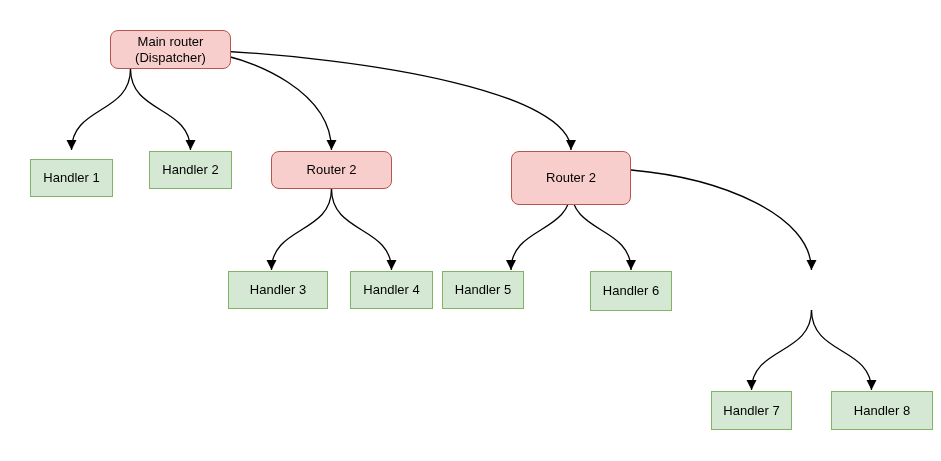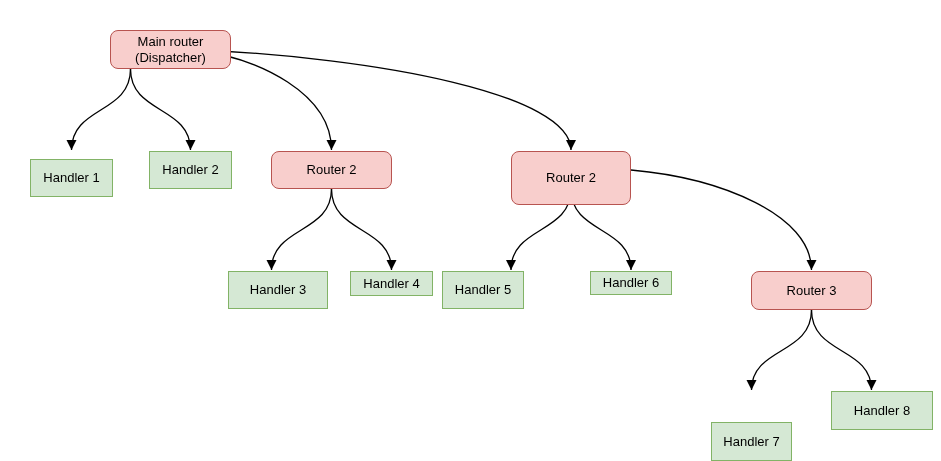--- a/index.html
+++ b/index.html
@@ -76,19 +76,18 @@
       </g>
   </svg>
 
   <div class="node router" style="left: 70px; top: 30px; width: 121px; height: 39px; color: rgb(0, 0, 0); margin-left: 40px;">Main router
 (Dispatcher)</div>
   <div class="node handler" style="left: 30px; top: 159px; width: 83px; height: 38px; color: rgb(0, 0, 0);">Handler 1</div>
   <div class="node handler" style="left: 149px; top: 151px; width: 83px; height: 38px; color: rgb(0, 0, 0); text-align: center;">Handler 2</div>
   <div class="node router" style="left: 271px; top: 151px; width: 121px; height: 38px; color: rgb(0, 0, 0);">Router 2</div>
   <div class="node router" style="left: 511px; top: 151px; width: 120px; height: 54px; color: rgb(0, 0, 0);">Router 2</div>
   <div class="node handler" style="left: 228px; top: 271px; width: 100px; height: 38px; color: rgb(0, 0, 0);">Handler 3</div>
-  <div class="node handler" style="left: 350px; top: 271px; width: 83px; height: 25px; color: rgb(0, 0, 0);">Handler 4</div>
+  <div class="node handler" style="left: 350px; top: 271px; width: 83px; height: 38px; color: rgb(0, 0, 0);">Handler 4</div>
   <div class="node handler" style="left: 442px; top: 271px; width: 82px; height: 38px; color: rgb(0, 0, 0);">Handler 5</div>
-  <div class="node handler" style="left: 590px; top: 271px; width: 82px; height: 24px; color: rgb(0, 0, 0);">Handler 6</div>
-  <div class="node router" style="left: 751px; top: 271px; width: 121px; height: 39px; color: rgb(0, 0, 0);">Router 3</div>
-  <div class="node handler" style="left: 711px; top: 391px; width: 81px; height: 39px; color: rgb(0, 0, 0); margin-top: 31px;">Handler 7</div>
+  <div class="node handler" style="left: 590px; top: 271px; width: 82px; height: 40px; color: rgb(0, 0, 0);">Handler 6</div>
+  <div class="node handler" style="left: 711px; top: 391px; width: 81px; height: 39px; color: rgb(0, 0, 0);">Handler 7</div>
   <div class="node handler" style="left: 831px; top: 391px; width: 102px; height: 39px; color: rgb(0, 0, 0);">Handler 8</div>
 </div>
 
 </body></html>

